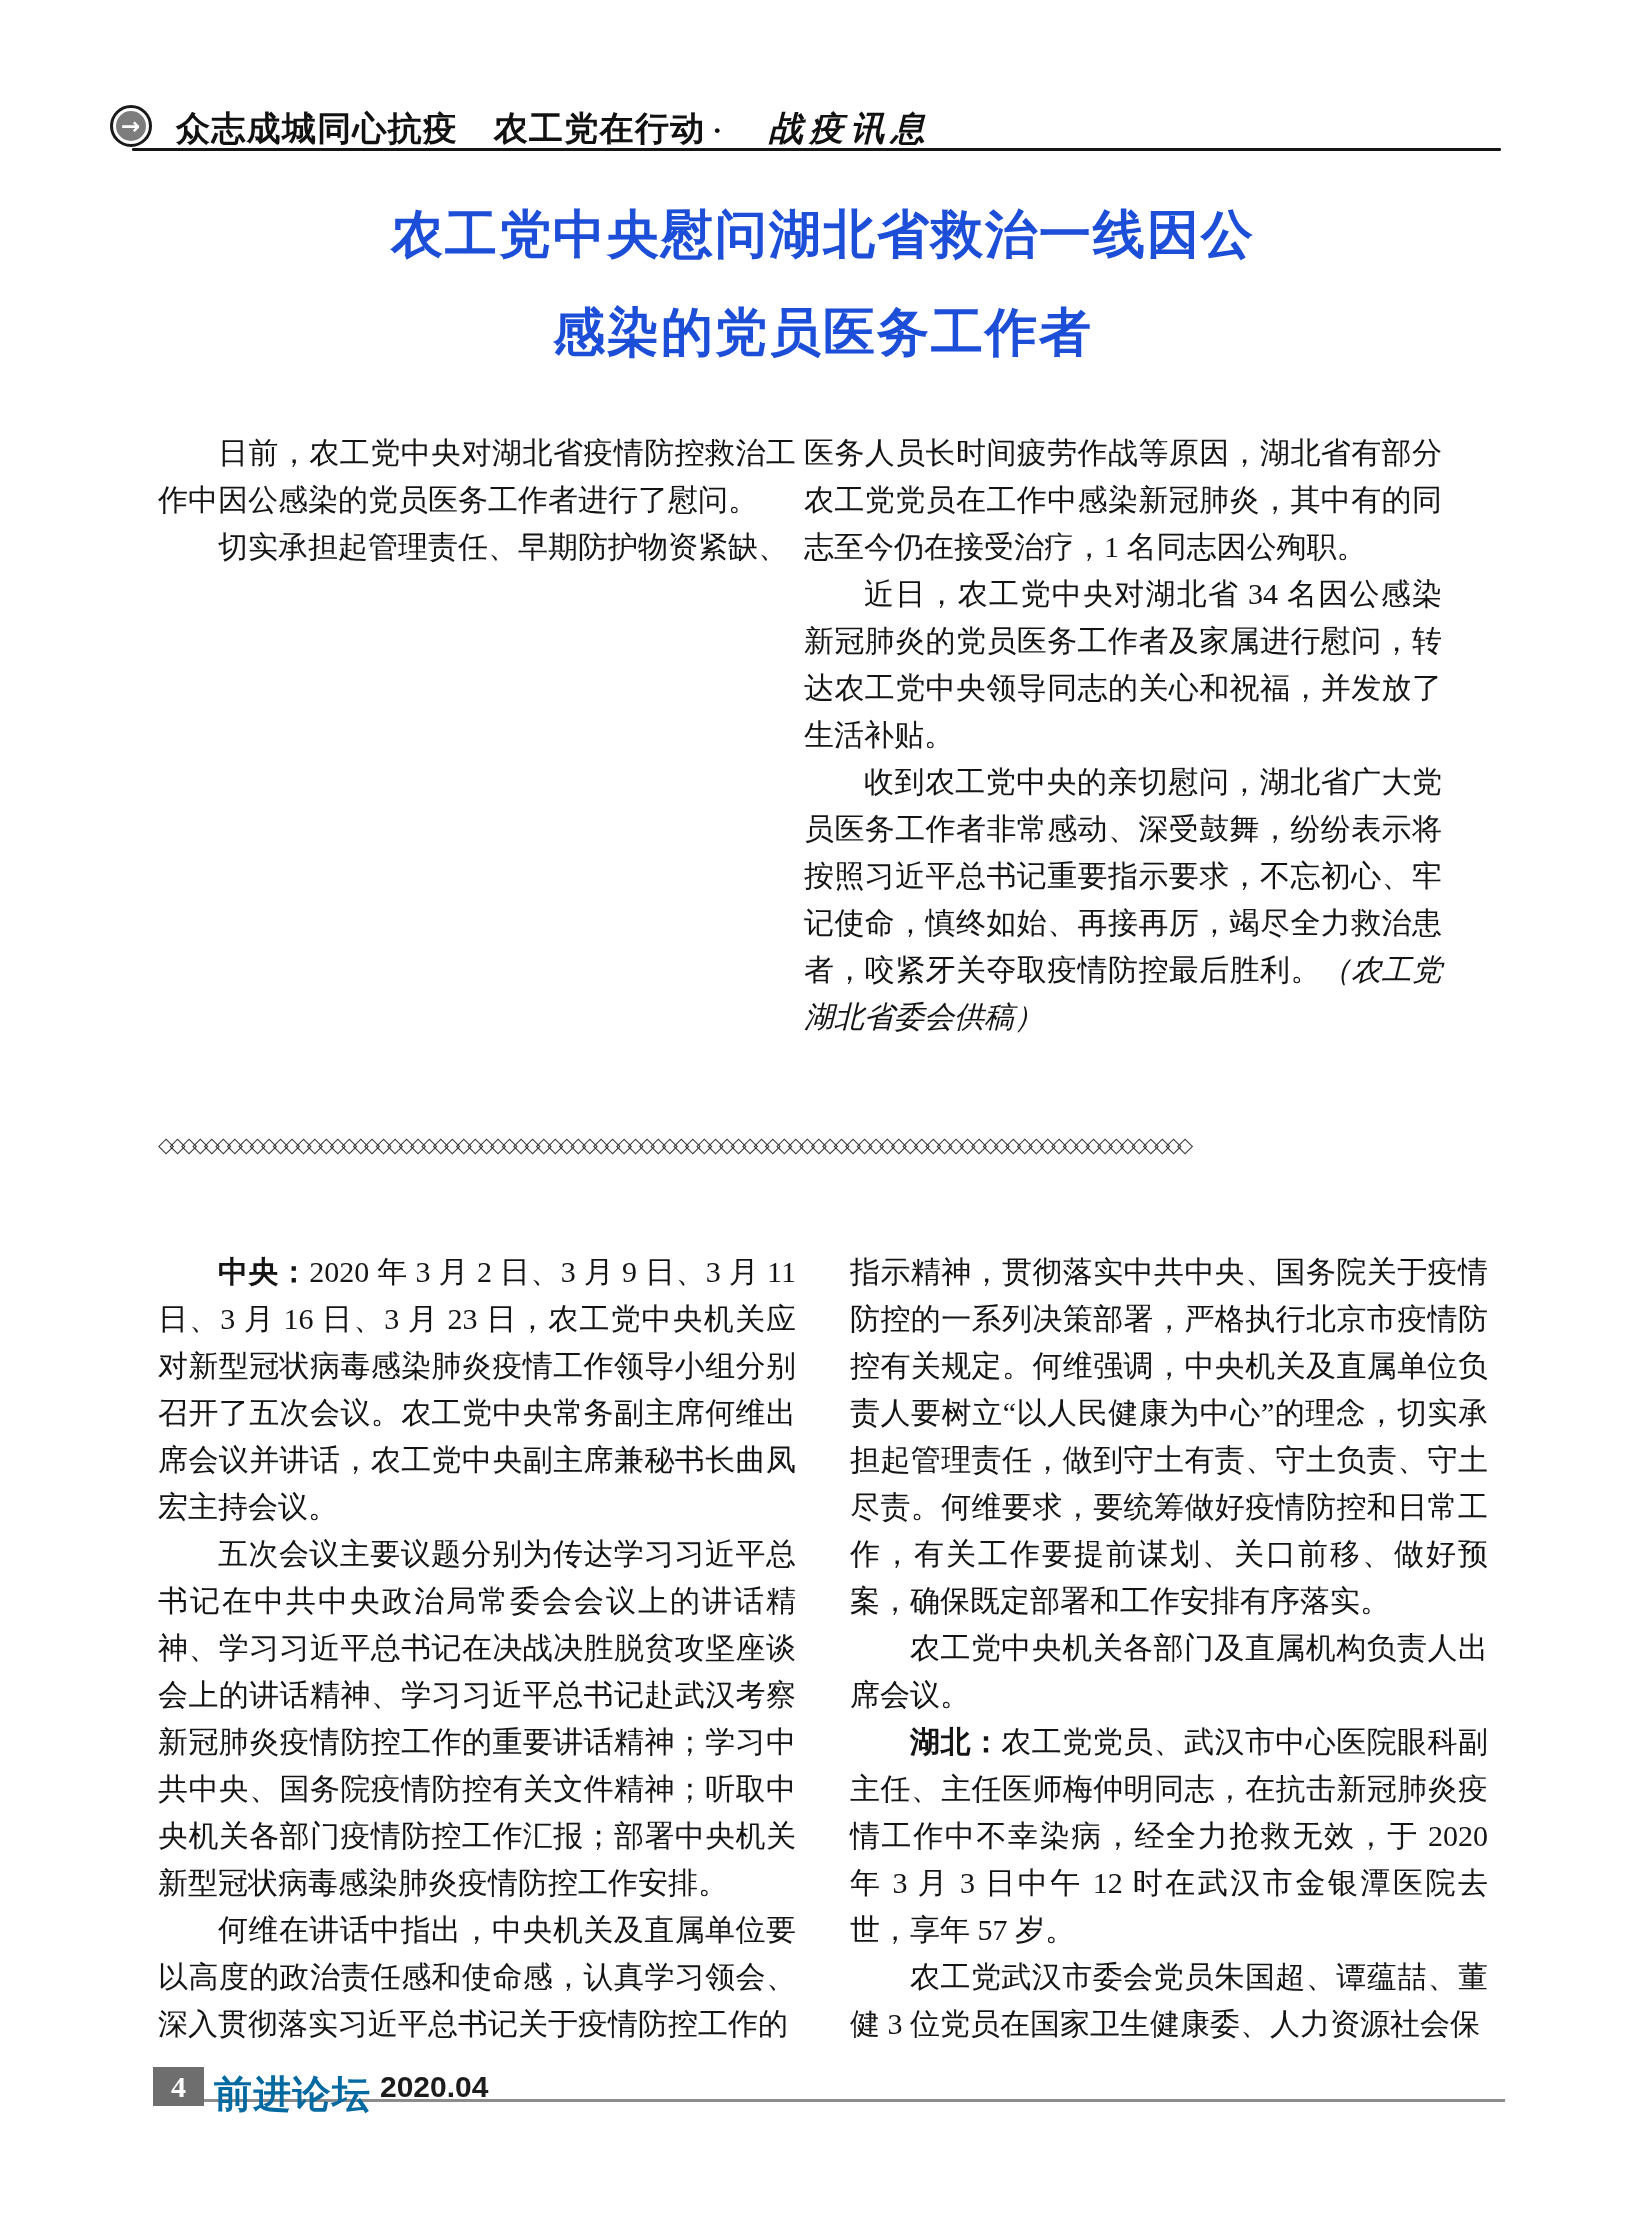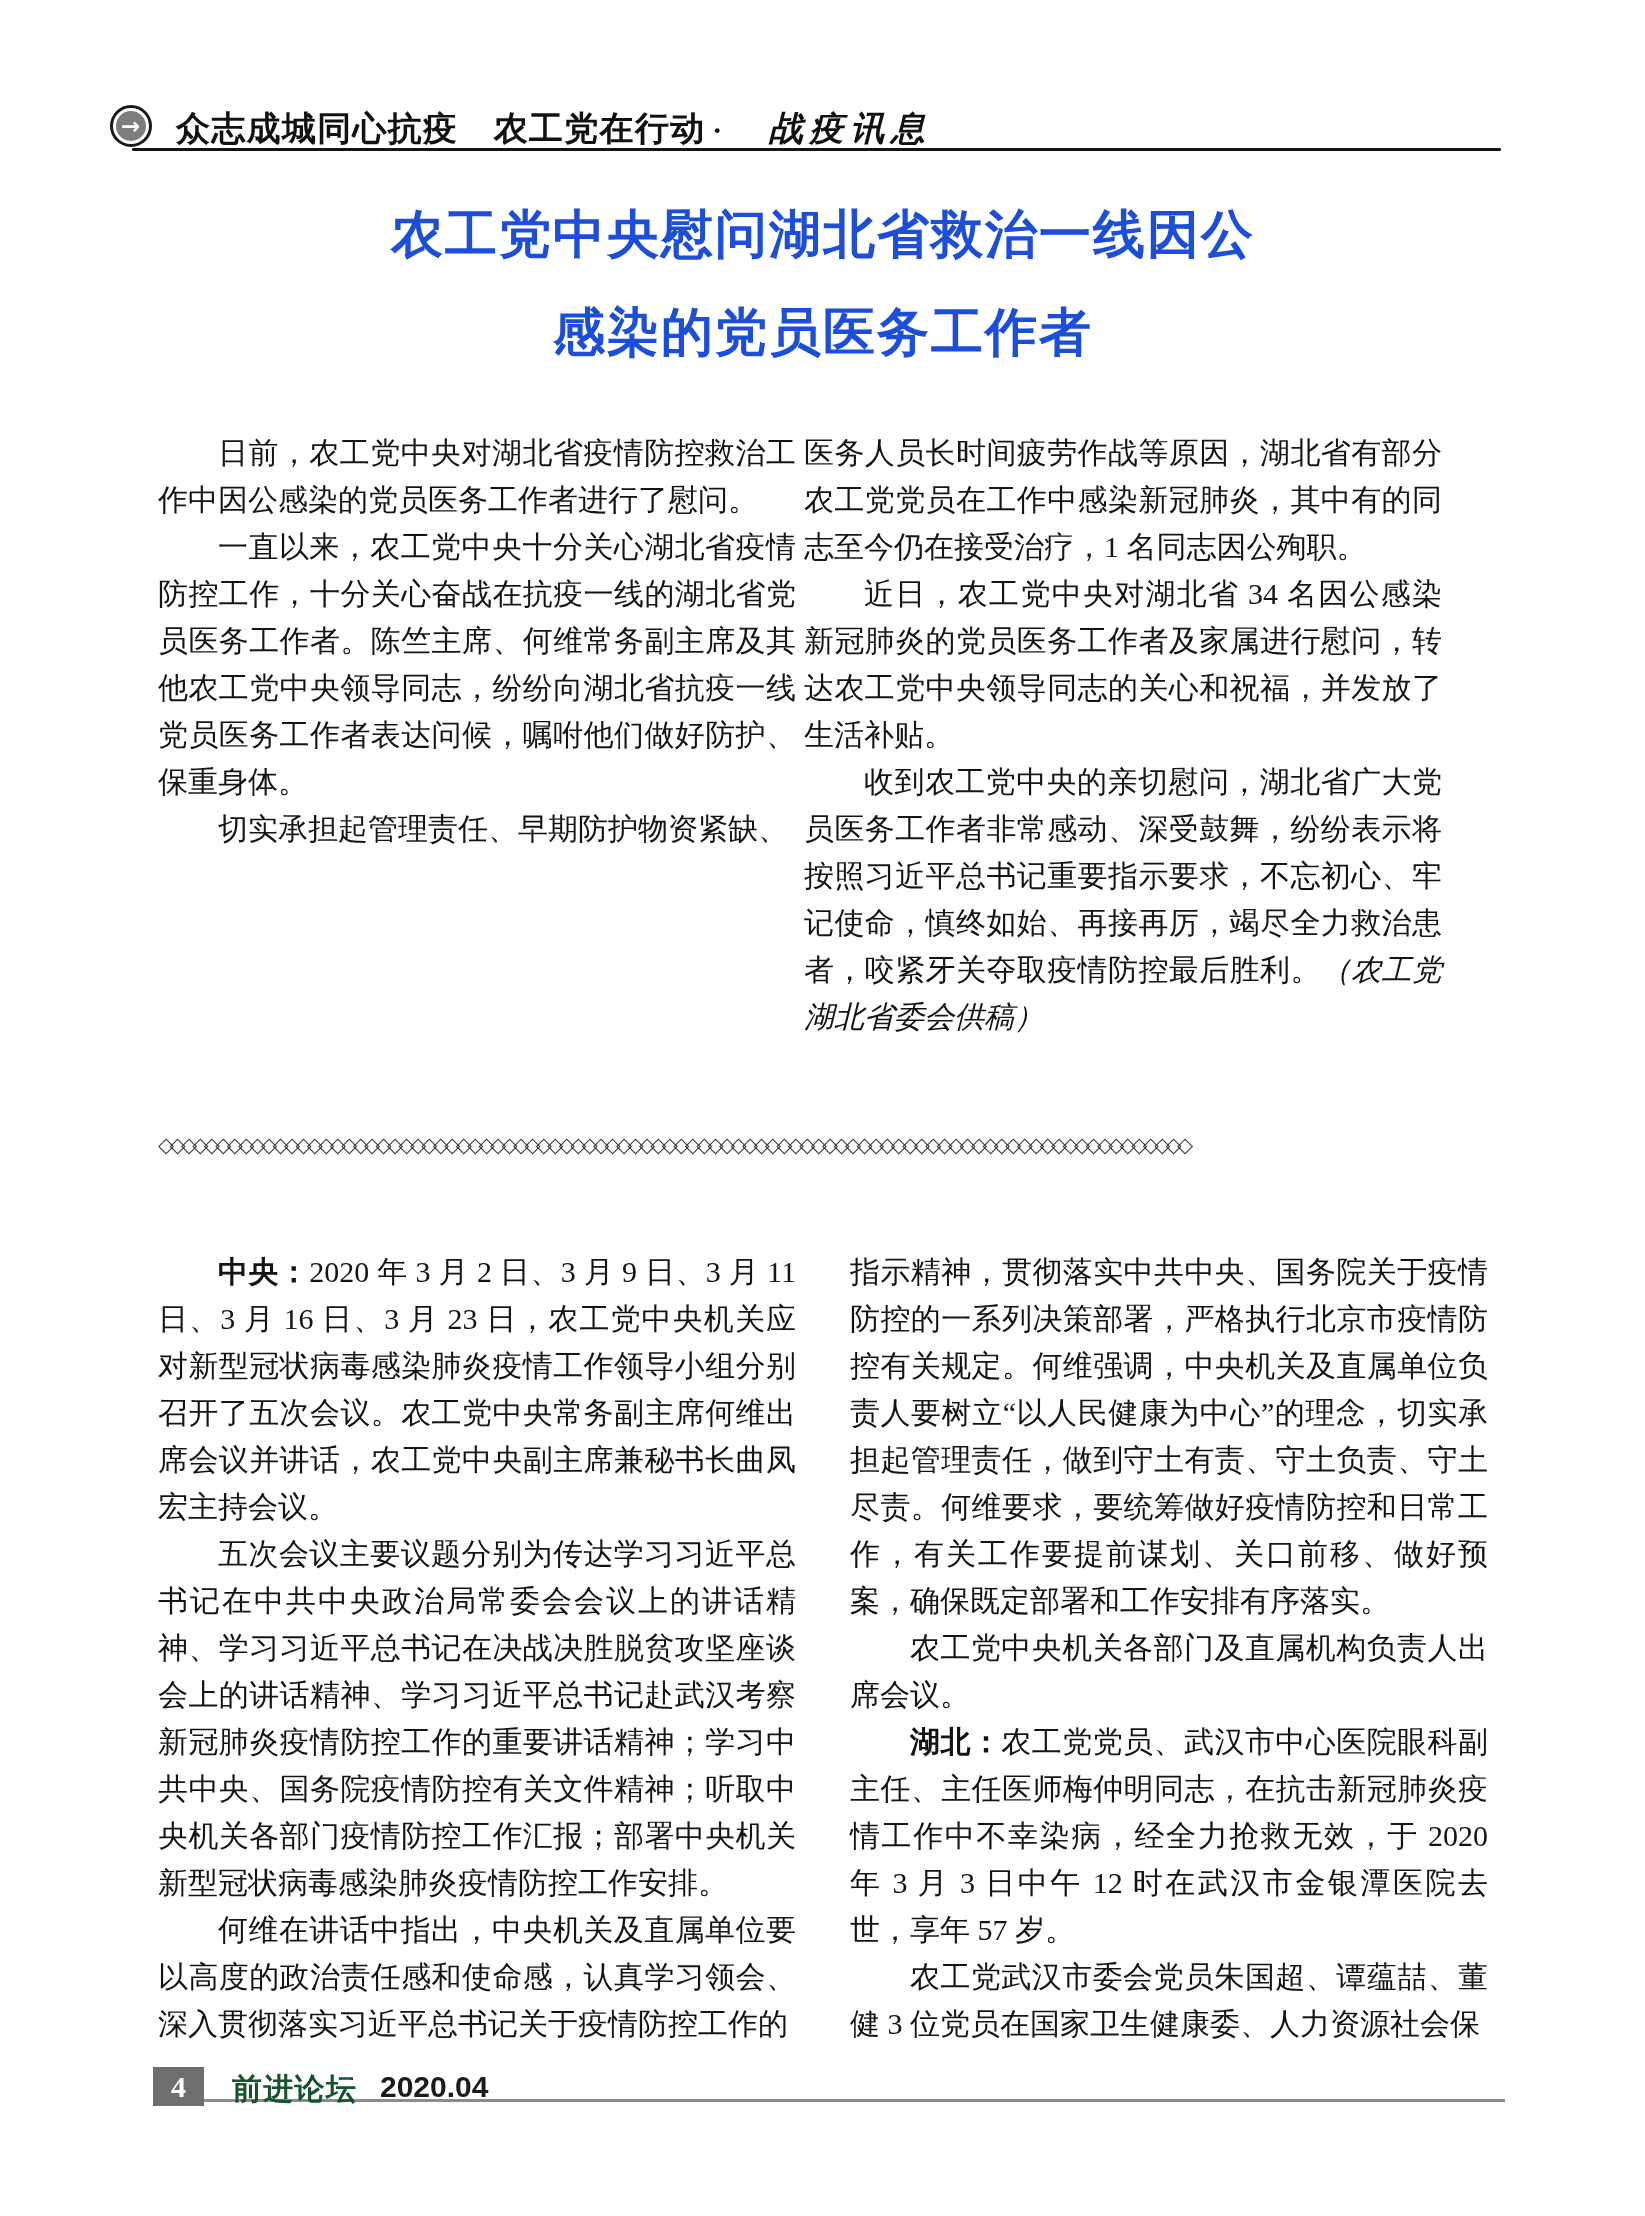--- a/index.html
+++ b/index.html
@@ -132,25 +132,25 @@
     position: absolute;
     left: 153px; top: 2067px;
     width: 51px; height: 39px;
     background: #6e6e6e;
     color: #ffffff;
     text-align: center;
     font: 600 30px/39px "Liberation Serif", "DejaVu Serif", serif;
   }
   .footer-journal {
     position: absolute;
-    left: 232px; top: 2069px;
+    left: 214px; top: 2069px;
     font-family: "Liberation Sans", "DejaVu Sans", sans-serif;
     font-weight: 800;
-    font-size: 30px;
-    color: #14532d;
+    font-size: 38px;
+    color: #0369a1;
     letter-spacing: 1.3px;
   }
   .footer-issue {
     position: absolute;
     left: 380px; top: 2070px;
     font-family: "Liberation Sans", "DejaVu Sans", sans-serif;
     font-weight: 600;
     font-size: 30px;
     color: #1c1c1c;
   }
@@ -169,21 +169,20 @@
   </div>
 
   <h1 class="title">
     <span>农工党中央慰问湖北省救治一线因公</span><br>
     <span>感染的党员医务工作者</span>
   </h1>
 
   <section class="cols article1">
     <div class="col" id="a1-left">
         <p class="para indent">日前，农工党中央对湖北省疫情防控救治工作中因公感染的党员医务工作者进行了慰问。</p>
-        <p class="para indent">一直以来，农工党中央十分关心湖北省疫情防控工作，十分关心奋战在抗疫一线的湖北省党员医务工作者。陈竺主席、何维常务副主席及其他农工党中央领导同志，纷纷向湖北省抗疫一线党员医务工作者表达问候，嘱咐他们做好防护、保重身体。</p>
         <p class="para indent">切实承担起管理责任、早期防护物资紧缺、</p>
       </div>
     <div class="col" id="a1-right">
         <p class="para">医务人员长时间疲劳作战等原因，湖北省有部分农工党党员在工作中感染新冠肺炎，其中有的同志至今仍在接受治疗，1 名同志因公殉职。</p>
         <p class="para indent">近日，农工党中央对湖北省 34 名因公感染新冠肺炎的党员医务工作者及家属进行慰问，转达农工党中央领导同志的关心和祝福，并发放了生活补贴。</p>
         <p class="para indent">收到农工党中央的亲切慰问，湖北省广大党员医务工作者非常感动、深受鼓舞，纷纷表示将按照习近平总书记重要指示要求，不忘初心、牢记使命，慎终如始、再接再厉，竭尽全力救治患者，咬紧牙关夺取疫情防控最后胜利。<span class="kaiti">（农工党湖北省委会供稿）</span></p>
       </div>
   </section>
 
   <div class="divider" id="divider">◇◇◇◇◇◇◇◇◇◇◇◇◇◇◇◇◇◇◇◇◇◇◇◇◇◇◇◇◇◇◇◇◇◇◇◇◇◇◇◇◇◇◇◇◇◇◇◇◇◇◇◇◇◇◇◇◇◇◇◇◇◇◇◇◇◇◇◇◇◇◇◇◇◇◇◇◇◇◇◇◇◇◇◇◇◇◇◇◇◇</div>

